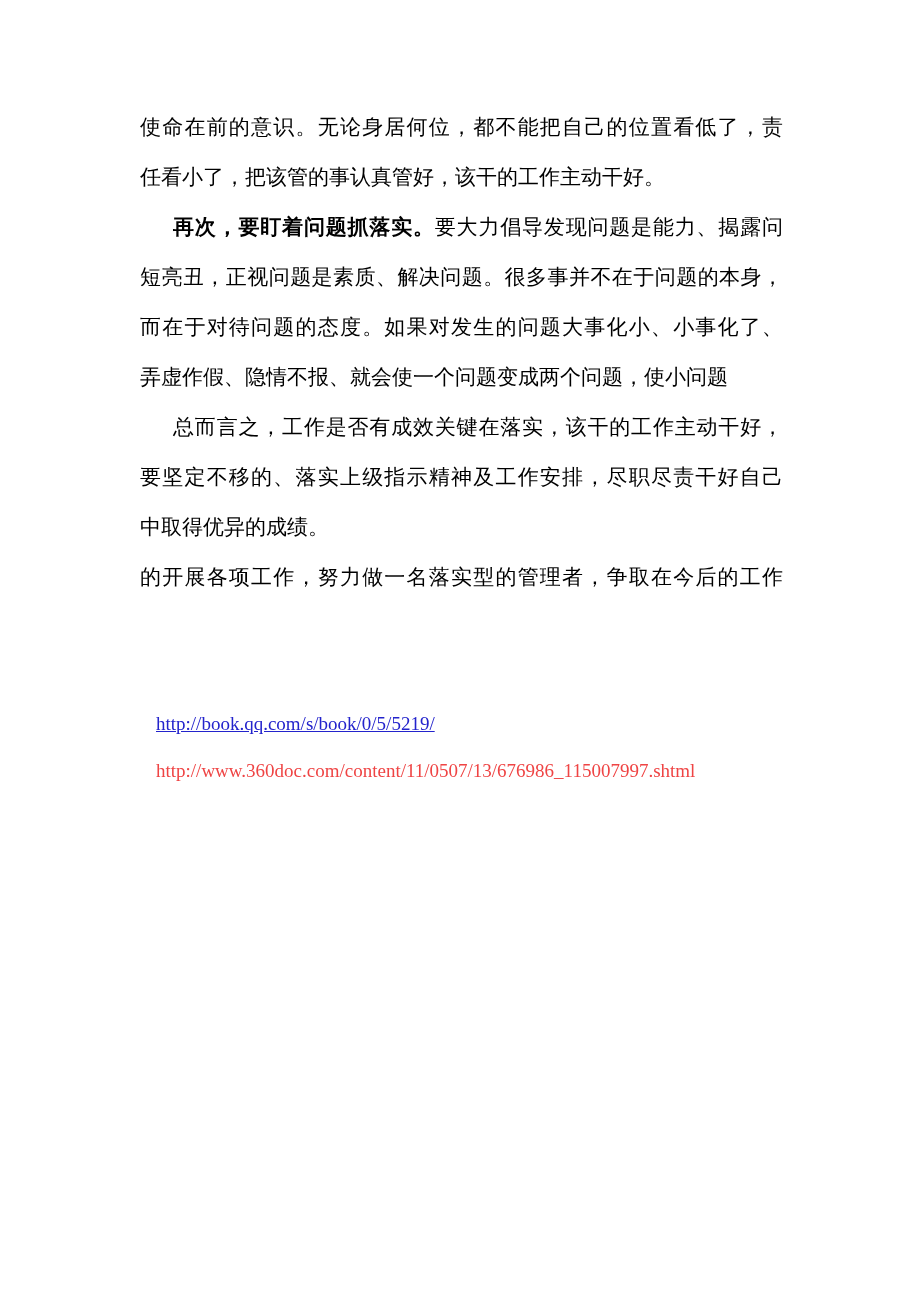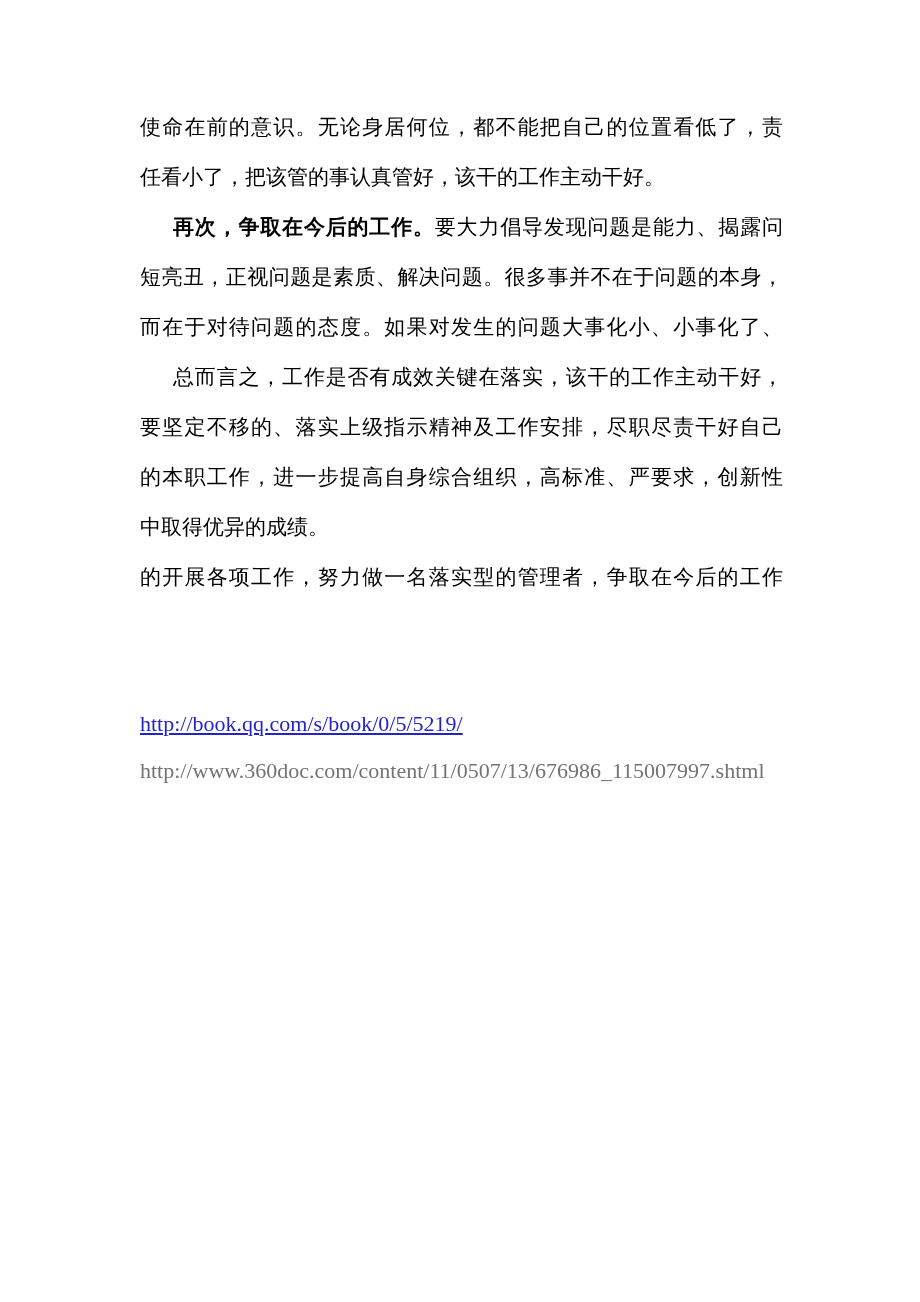--- a/index.html
+++ b/index.html
@@ -38,58 +38,58 @@
     text-align-last: justify;
   }
   .line.ind {
     padding-left: 33px;
   }
   .line span.bold {
     font-weight: bold;
   }
   .urls-block {
     position: absolute;
-    left: 140px;
+    left: 156px;
     top: 700px;
     width: 700px;
-    font-size: 22px;
+    font-size: 19px;
   }
   .url-line {
     height: 47px;
     line-height: 47px;
     white-space: nowrap;
   }
   a.doc-link {
     text-decoration: underline;
     cursor: pointer;
   }
   .plain-url {
-    color: #737373;
+    color: #ef4444;
   }
 </style>
 </head>
 <body>
 
 <div class="page" style="background: rgb(255, 255, 255);">
 
   <div class="text-block" style="color: rgb(0, 0, 0);">
 
   <div class="paragraph">
         <div class="line fill"><span>使命在前的意识。无论身居何位，都不能把自己的位置看低了，责</span></div>
         <div class="line"><span>任看小了，把该管的事认真管好，该干的工作主动干好。</span></div>
       </div>
       <div class="paragraph">
-        <div class="line fill ind"><span class="bold">再次，争取在今后的工作。</span><span>要大力倡导发现问题是能力、揭露问</span></div>
+        <div class="line fill ind"><span class="bold">再次，要盯着问题抓落实。</span><span>要大力倡导发现问题是能力、揭露问</span></div>
         <div class="line fill"><span>短亮丑，正视问题是素质、解决问题。很多事并不在于问题的本身，</span></div>
         <div class="line fill"><span>而在于对待问题的态度。如果对发生的问题大事化小、小事化了、</span></div>
+        <div class="line"><span>弄虚作假、隐情不报、就会使一个问题变成两个问题，使小问题</span></div>
       </div>
       <div class="paragraph">
         <div class="line fill ind"><span>总而言之，工作是否有成效关键在落实，该干的工作主动干好，</span></div>
         <div class="line fill"><span>要坚定不移的、落实上级指示精神及工作安排，尽职尽责干好自己</span></div>
-        <div class="line fill"><span>的本职工作，进一步提高自身综合组织，高标准、严要求，创新性</span></div>
         <div class="line"><span>中取得优异的成绩。</span></div>
         <div class="line fill"><span>的开展各项工作，努力做一名落实型的管理者，争取在今后的工作</span></div>
       </div>
     </div>
 
   <div class="urls-block">
     <div class="url-line">
       <a class="doc-link" style="color: rgb(35, 35, 204);">http://book.qq.com/s/book/0/5/5219/</a>
     </div>
     <div class="url-line">

